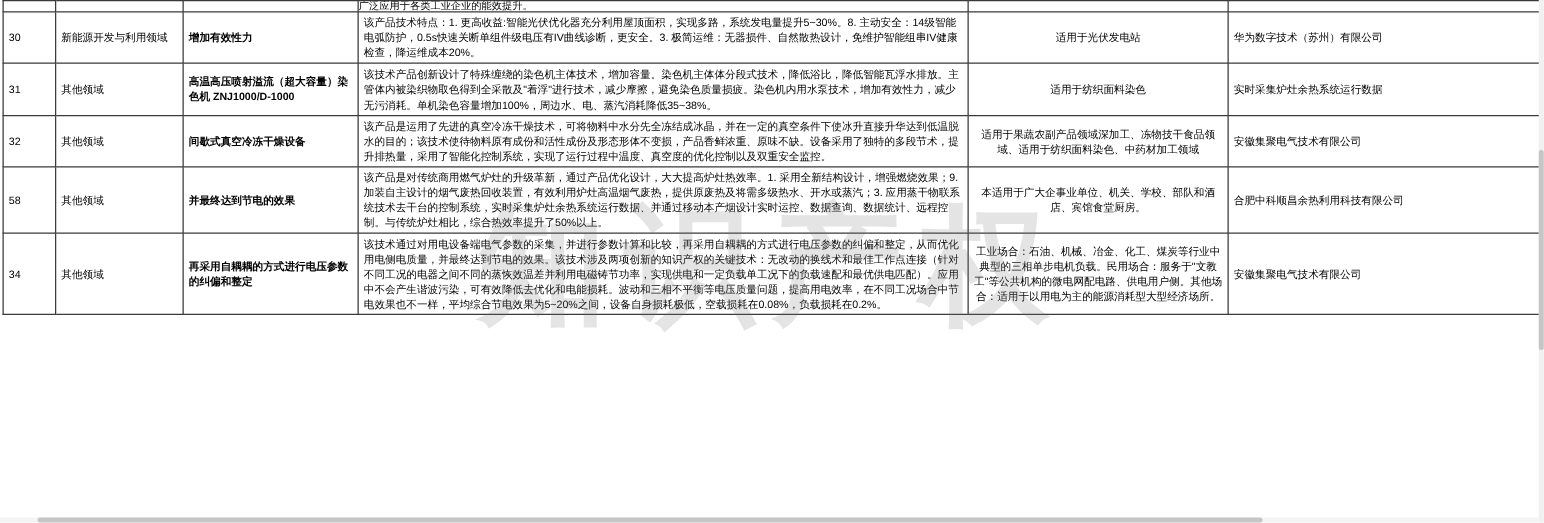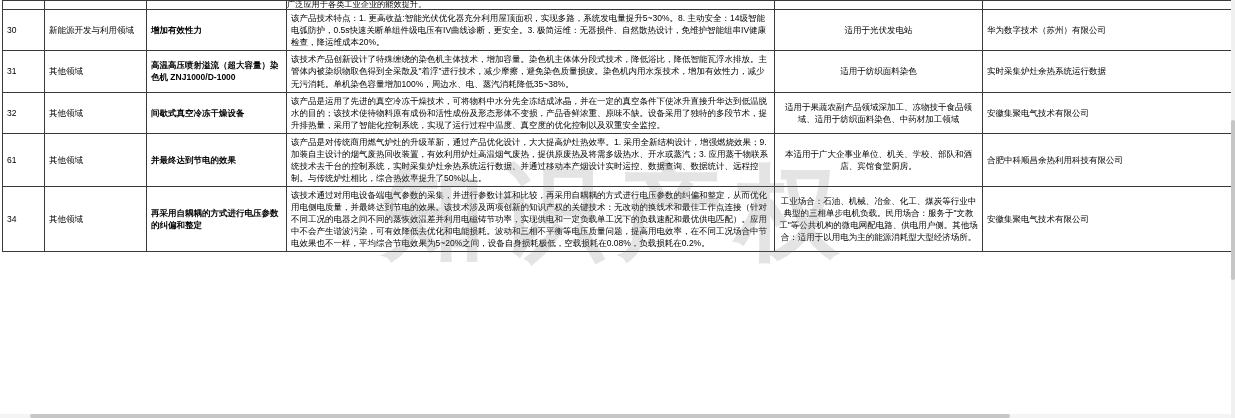--- a/index.html
+++ b/index.html
@@ -184,21 +184,21 @@
       <tr>
         <td class="num">32</td>
         <td class="field">其他领域</td>
         <td class="name">间歇式真空冷冻干燥设备</td>
         <td class="desc">该产品是运用了先进的真空冷冻干燥技术，可将物料中水分先全冻结成冰晶，并在一定的真空条件下使冰升直接升华达到低温脱水的目的；该技术使待物料原有成份和活性成份及形态形体不变损，产品香鲜浓重、原味不缺。设备采用了独特的多段节术，提升排热量，采用了智能化控制系统，实现了运行过程中温度、真空度的优化控制以及双重安全监控。</td>
         <td class="scope">适用于果蔬农副产品领域深加工、冻物技干食品领域、适用于纺织面料染色、中药材加工领域</td>
         <td class="org">安徽集聚电气技术有限公司</td>
       </tr>
 
       <tr>
-        <td class="num">61</td>
+        <td class="num">58</td>
         <td class="field">其他领域</td>
         <td class="name">并最终达到节电的效果</td>
         <td class="desc">该产品是对传统商用燃气炉灶的升级革新，通过产品优化设计，大大提高炉灶热效率。1. 采用全新结构设计，增强燃烧效果；9. 加装自主设计的烟气废热回收装置，有效利用炉灶高温烟气废热，提供原废热及将需多级热水、开水或蒸汽；3. 应用蒸干物联系统技术去干台的控制系统，实时采集炉灶余热系统运行数据、并通过移动本产烟设计实时运控、数据查询、数据统计、远程控制。与传统炉灶相比，综合热效率提升了50%以上。</td>
         <td class="scope">本适用于广大企事业单位、机关、学校、部队和酒店、宾馆食堂厨房。</td>
         <td class="org">合肥中科顺昌余热利用科技有限公司</td>
       </tr>
 
       <tr>
         <td class="num">34</td>
         <td class="field">其他领域</td>

